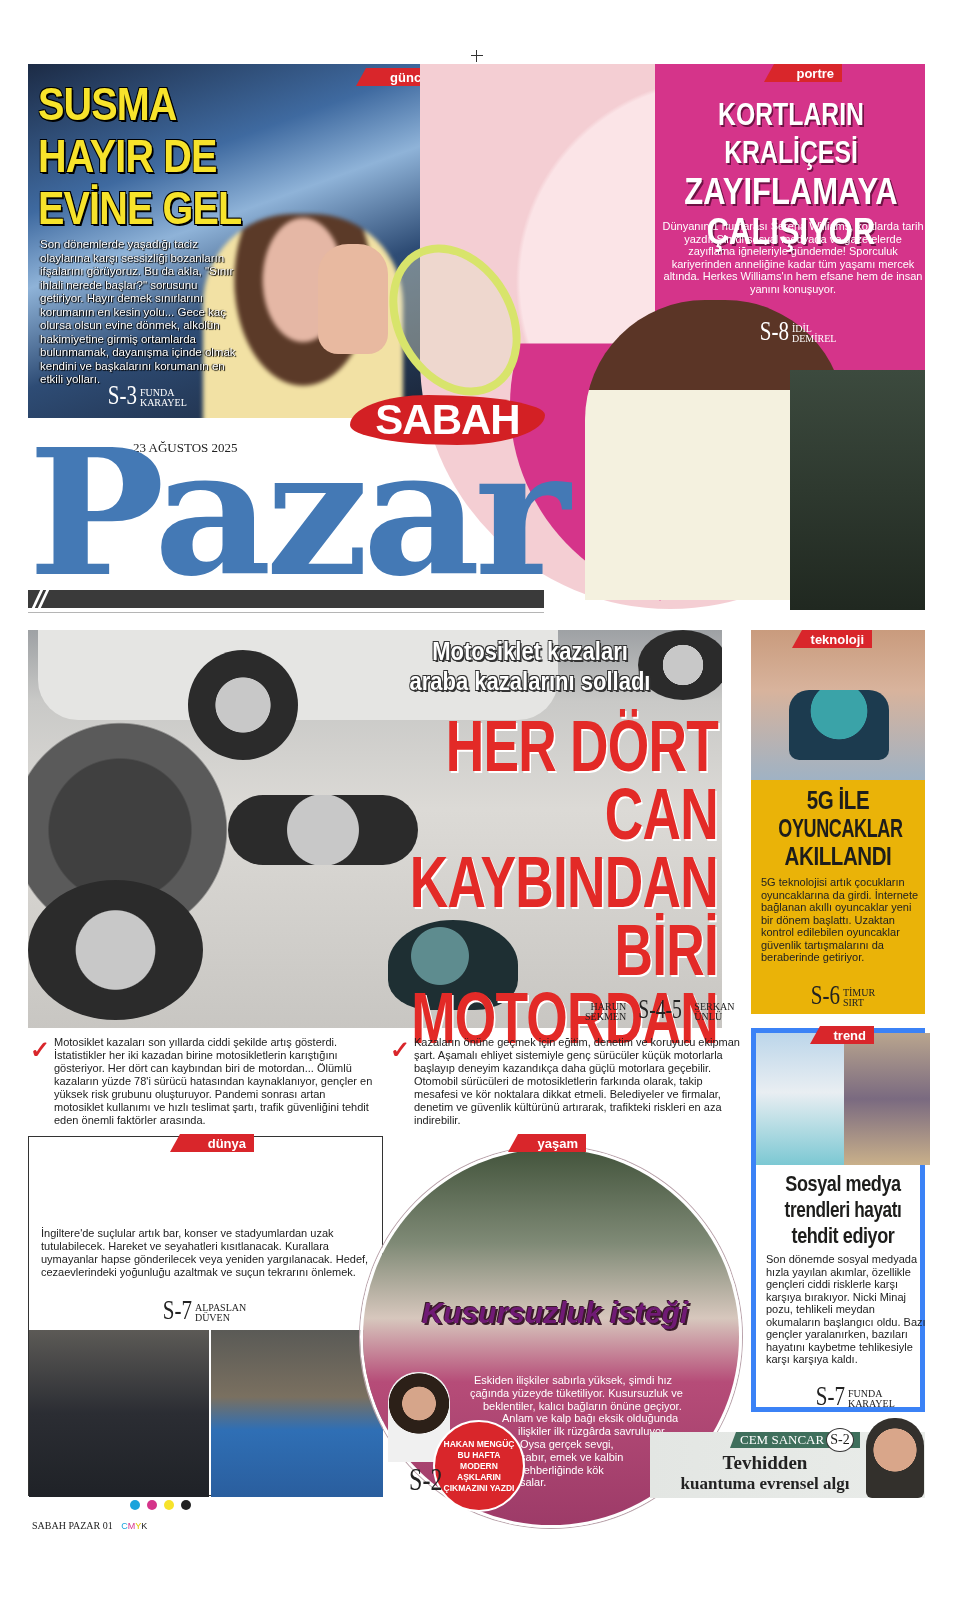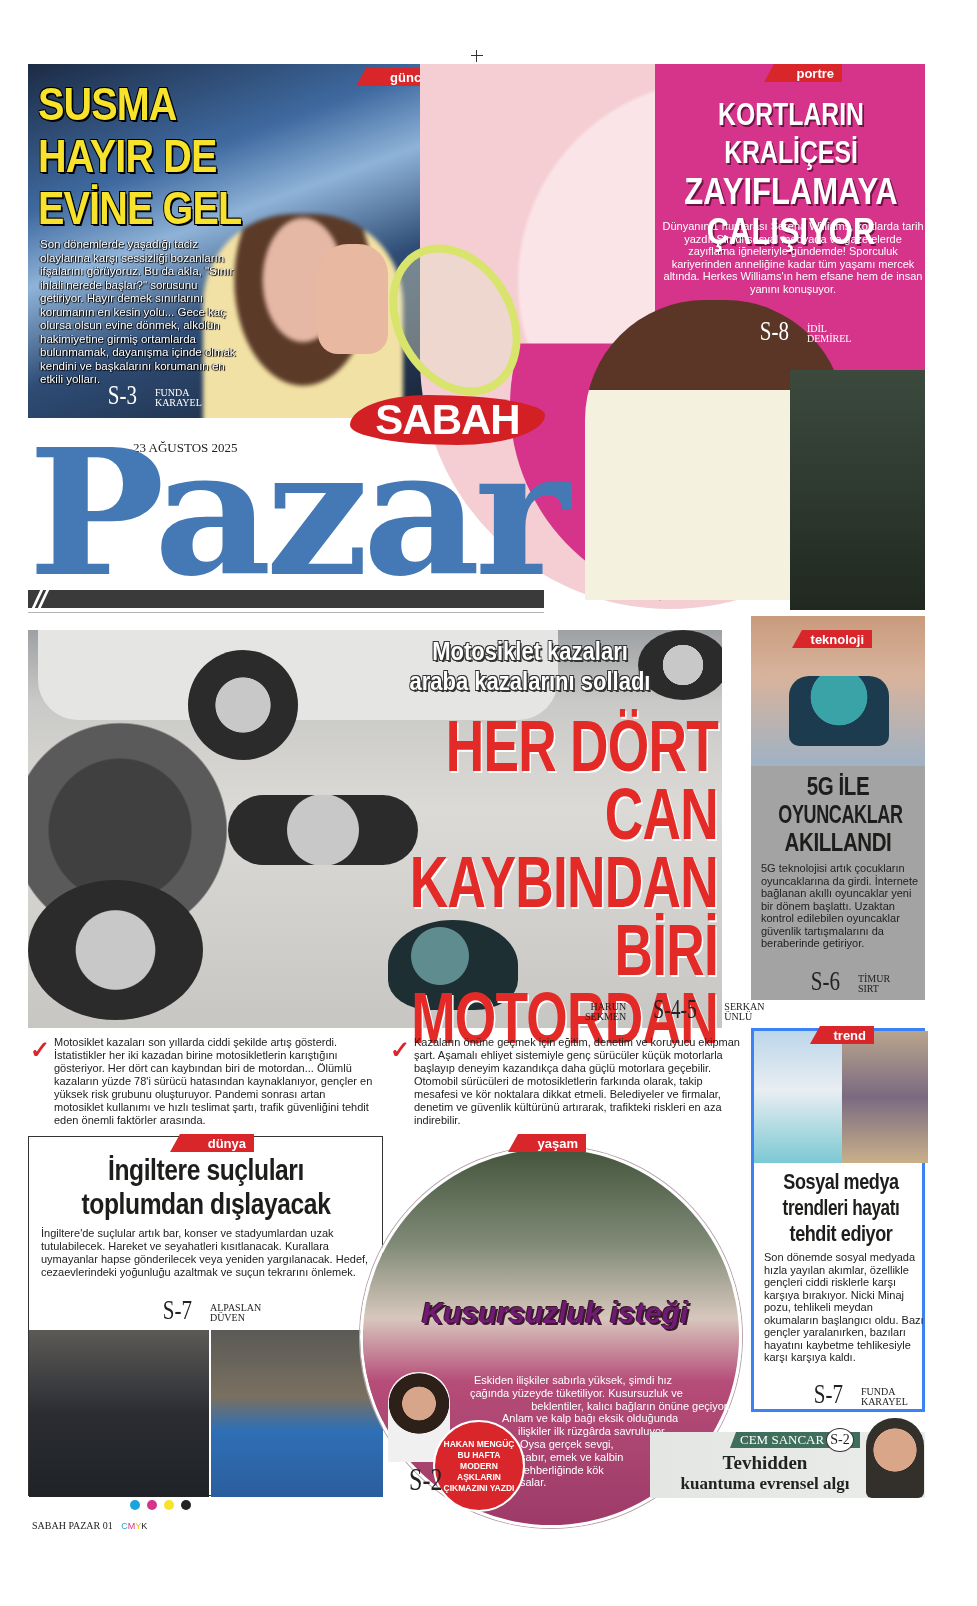--- a/index.html
+++ b/index.html
@@ -15,21 +15,21 @@
   .tag { position: absolute; height: 18px; font-family: "Liberation Sans", sans-serif; font-weight: bold; font-size: 13px; color: #fff; display: flex; align-items: center; justify-content: flex-end; padding-right: 8px; }
   .tag .red { position: absolute; inset: 0; background: #d9262b; clip-path: polygon(10px 0, 100% 0, 100% 100%, 0 100%); }
   .tag span { position: relative; }
 
   
   #story-guncel { left: 28px; top: 64px; width: 400px; height: 354px; background: linear-gradient(160deg, #1c2b45 0%, #3f6aa0 30%, #8fb3d8 45%, #2e4c75 65%, #1a2436 100%); overflow: hidden; }
   #story-guncel .woman { position: absolute; left: 175px; top: 150px; width: 200px; height: 220px; border-radius: 90px 90px 0 0; background: radial-gradient(ellipse at 50% 30%, #e5b7a5 0 28%, #5b3a28 29% 48%, #f2e1a4 49% 100%); filter: blur(2px); }
   #story-guncel .hand { position: absolute; left: 290px; top: 180px; width: 70px; height: 110px; border-radius: 30px 30px 20px 20px; background: #e8b9a0; }
   .headline-yellow { font-family: "Liberation Sans", sans-serif; font-weight: bold; color: #f7e32b; font-size: 46px; line-height: 52px; letter-spacing: -1px; text-shadow: 2px 2px 0 #000, -1px -1px 0 #000, 1px -1px 0 #000, -1px 1px 0 #000; transform: scaleX(0.86); transform-origin: left; }
   .body-white-shadow { color: #fff; font-size: 11.5px; line-height: 13.5px; text-shadow: 1px 1px 1px #000, -1px 0 1px #000; }
-  .sref { font-family: "Liberation Serif", serif; display: flex; align-items: flex-end; gap: 18px; }
+  .sref { font-family: "Liberation Serif", serif; display: flex; align-items: flex-end; gap: 3px; }
   .sref .num { font-size: 28px; line-height: 26px; transform: scaleX(0.75); transform-origin: right; }
   .sref .author { font-size: 10px; line-height: 10px; text-transform: uppercase; }
 
   
   #story-portre { left: 655px; top: 64px; width: 270px; height: 345px; background: #d5348a; }
   .headline-white { font-family: "Liberation Sans", sans-serif; font-weight: bold; color: #fff; text-align: center; text-shadow: 2px 2px 0 #6e1244; }
   #serena-circle { left: 420px; top: 64px; width: 500px; height: 545px; border-radius: 0 0 260px 260px; overflow: hidden; }
   #serena-circle .bg { position: absolute; inset: 0; background: radial-gradient(circle at 60% 40%, #fbe4e7 0 45%, #f4ced3 46% 100%); }
   #magenta-arc { left: 510px; top: 200px; width: 430px; height: 410px; border-radius: 50%; background: #d5348a; clip-path: polygon(0 35%, 35% 35%, 35% 100%, 0 100%); }
   #serena-body { left: 585px; top: 300px; width: 260px; height: 300px; border-radius: 120px 120px 0 0; background: linear-gradient(180deg, #5b3526 0 30%, #f4f1df 30% 100%); }
@@ -52,27 +52,27 @@
   #main-photo .wheel { position: absolute; border-radius: 50%; background: radial-gradient(circle, #c8c8c8 0 35%, #2b2b2b 36% 100%); }
   #main-photo .bike { position: absolute; left: 0; top: 90px; width: 230px; height: 220px; background: radial-gradient(circle at 40% 50%, #404040 0 40%, #5a5a5a 41% 60%, transparent 61%); }
   #main-photo .helmet { position: absolute; left: 360px; top: 290px; width: 130px; height: 90px; border-radius: 60% 60% 40% 40%; background: radial-gradient(circle at 40% 40%, #5e8c8f 0 30%, #1e2f33 31% 100%); }
   #main-kicker { left: 330px; top: 636px; width: 400px; text-align: center; font-weight: bold; font-size: 25px; line-height: 30px; color: #fff; text-shadow: 2px 2px 0 #333, -1px -1px 0 #333, 1px -1px 0 #333, -1px 1px 0 #333; transform: scaleX(0.88); }
   #main-headline { left: 240px; top: 712px; width: 478px; text-align: right; font-weight: bold; font-size: 72px; line-height: 68px; color: #e32a27; letter-spacing: -1px; text-shadow: 2px 2px 0 #fff; transform: scaleX(0.74); transform-origin: right; }
   #main-byline { left: 574px; top: 996px; margin-left: 11px; }
   .check { position: absolute; font-size: 24px; color: #d9262b; font-weight: bold; }
   .body-dark { color: #222; font-size: 11px; line-height: 13px; }
 
   
-  #story-tech { left: 751px; top: 616px; width: 174px; height: 384px; background: #a3a3a3; }
+  #story-tech { left: 751px; top: 630px; width: 174px; height: 384px; background: #eab308; }
   #story-tech .photo { position: absolute; left: 0; top: 0; width: 174px; height: 150px; background: linear-gradient(180deg, #c99b7d 0%, #d8b39c 40%, #9fb2c4 100%); overflow: hidden; }
   #story-tech .truck { position: absolute; left: 38px; top: 60px; width: 100px; height: 70px; border-radius: 20px 20px 10px 10px; background: radial-gradient(circle at 50% 30%, #3aa3a8 0 40%, #1c3b4f 41% 100%); }
   .headline-black { font-weight: bold; color: #1d1d1b; text-align: center; letter-spacing: -0.5px; }
 
   
-  #story-trend { left: 751px; top: 1028px; width: 174px; height: 384px; border: 3px solid #3b82f6; background: #fff; }
+  #story-trend { left: 751px; top: 1028px; width: 174px; height: 384px; border: 5px solid #3b82f6; background: #fff; }
   #story-trend .photo-a { position: absolute; left: 0; top: 0; width: 88px; height: 132px; background: linear-gradient(180deg, #bcd6ea 0%, #e9eef2 45%, #7cc8d3 100%); }
   #story-trend .photo-b { position: absolute; left: 88px; top: 0; width: 86px; height: 132px; background: linear-gradient(180deg, #b9a58e 0%, #7a6a80 50%, #c9b08a 100%); }
 
   
   #story-dunya { left: 28px; top: 1136px; width: 355px; height: 360px; border: 1px solid #333; background: #fff; }
   #story-dunya .photo-a { position: absolute; left: 0; top: 193px; width: 180px; height: 167px; background: linear-gradient(180deg, #5c5a56 0%, #2b2d33 50%, #1f2227 100%); }
   #story-dunya .photo-b { position: absolute; left: 182px; top: 193px; width: 172px; height: 167px; background: linear-gradient(180deg, #5a5a56 0%, #7a7060 40%, #2f6fb5 60%, #2a5e9e 100%); }
 
   
   #story-yasam { left: 360px; top: 1146px; width: 382px; height: 382px; border-radius: 50%; overflow: hidden; border: 3px solid #fff; box-shadow: 0 0 0 1px #b9a2aa; }
@@ -212,24 +212,20 @@
     <span class="num">S-7</span>
     <span class="author"><span>FUNDA</span><br><span>KARAYEL</span></span>
   </div>
 </div>
 <div class="tag" style="left:810px; top:1026px; width:64px;">
   <div class="red"></div>
     <span>trend</span>
 </div>
 
 <div id="story-dunya" class="abs">
-  <div class="abs" style="left:4px; top:16px; width:346px;">
-    <div class="headline-black" style="font-size:30px; line-height:34px; transform:scaleX(0.82);">İngiltere suçluları</div>
-    <div class="headline-black" style="font-size:30px; line-height:34px; transform:scaleX(0.82);">toplumdan dışlayacak</div>
-  </div>
   <div class="abs body-dark" style="left:12px; top:90px; width:332px; font-size:11px; line-height:13px;">İngiltere'de suçlular artık bar, konser ve stadyumlardan uzak tutulabilecek. Hareket ve seyahatleri kısıtlanacak. Kurallara uymayanlar hapse gönderilecek veya yeniden yargılanacak. Hedef, cezaevlerindeki yoğunluğu azaltmak ve suçun tekrarını önlemek.</div>
   <div class="abs sref" style="left:124px; top:160px; color:#222;">
     <span class="num">S-7</span>
     <span class="author"><span>ALPASLAN</span><br><span>DÜVEN</span></span>
   </div>
   <div class="photo-a"></div>
   <div class="photo-b"></div>
 </div>
 <div class="tag" style="left:170px; top:1134px; width:84px;">
   <div class="red"></div>
@@ -242,21 +238,21 @@
 <div class="tag" style="left:508px; top:1134px; width:78px;">
   <div class="red"></div>
     <span>yaşam</span>
 </div>
 <div id="yasam-headline" class="abs">
   <div>Kusursuzluk isteği</div>
 </div>
 <div class="abs" style="left:470px; top:1374px; width:260px; color:#fff; font-size:11px; line-height:12.8px;">
   <div style="padding-left:4px;">Eskiden ilişkiler sabırla yüksek, şimdi hız</div>
   <div style="padding-left:0;">çağında yüzeyde tüketiliyor. Kusursuzluk ve</div>
-  <div style="padding-left:13px;text-align:right;">beklentiler, kalıcı bağların önüne geçiyor.</div>
+  <div style="padding-left:13px;">beklentiler, kalıcı bağların önüne geçiyor.</div>
   <div style="padding-left:32px;">Anlam ve kalp bağı eksik olduğunda</div>
   <div style="padding-left:48px;">ilişkiler ilk rüzgârda savruluyor.</div>
   <div style="padding-left:50px;">Oysa gerçek sevgi,</div>
   <div style="padding-left:50px;">sabır, emek ve kalbin</div>
   <div style="padding-left:50px;">rehberliğinde kök</div>
   <div style="padding-left:50px;">salar.</div>
 </div>
 <div id="hakan-photo" class="abs"></div>
 <div id="hakan-badge" class="abs">HAKAN MENGÜÇ BU HAFTA MODERN AŞKLARIN ÇIKMAZINI YAZDI</div>
 <div class="abs sref" style="left:398px; top:1466px; color:#222;">

